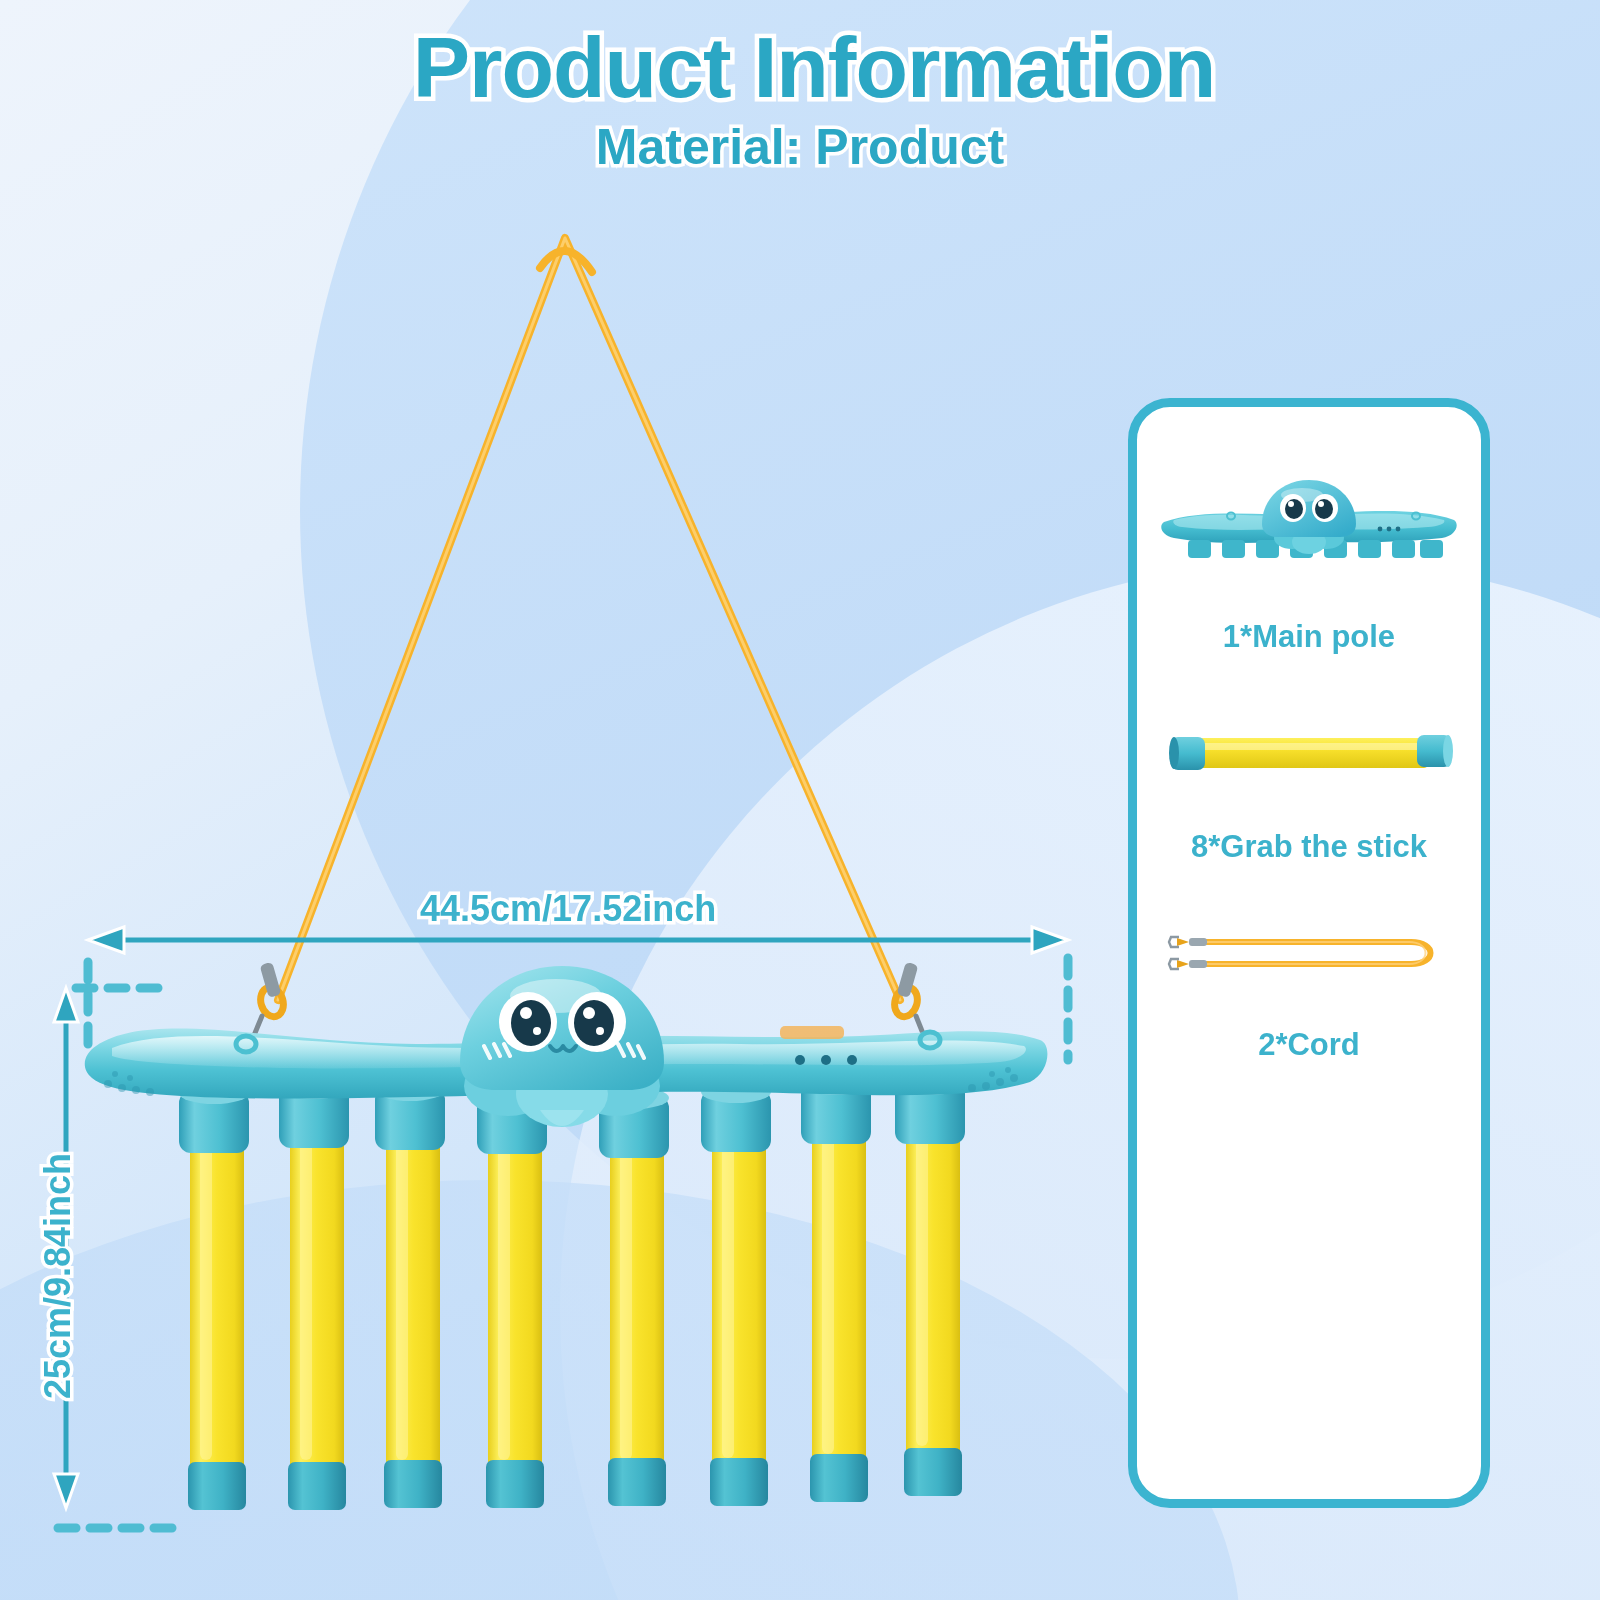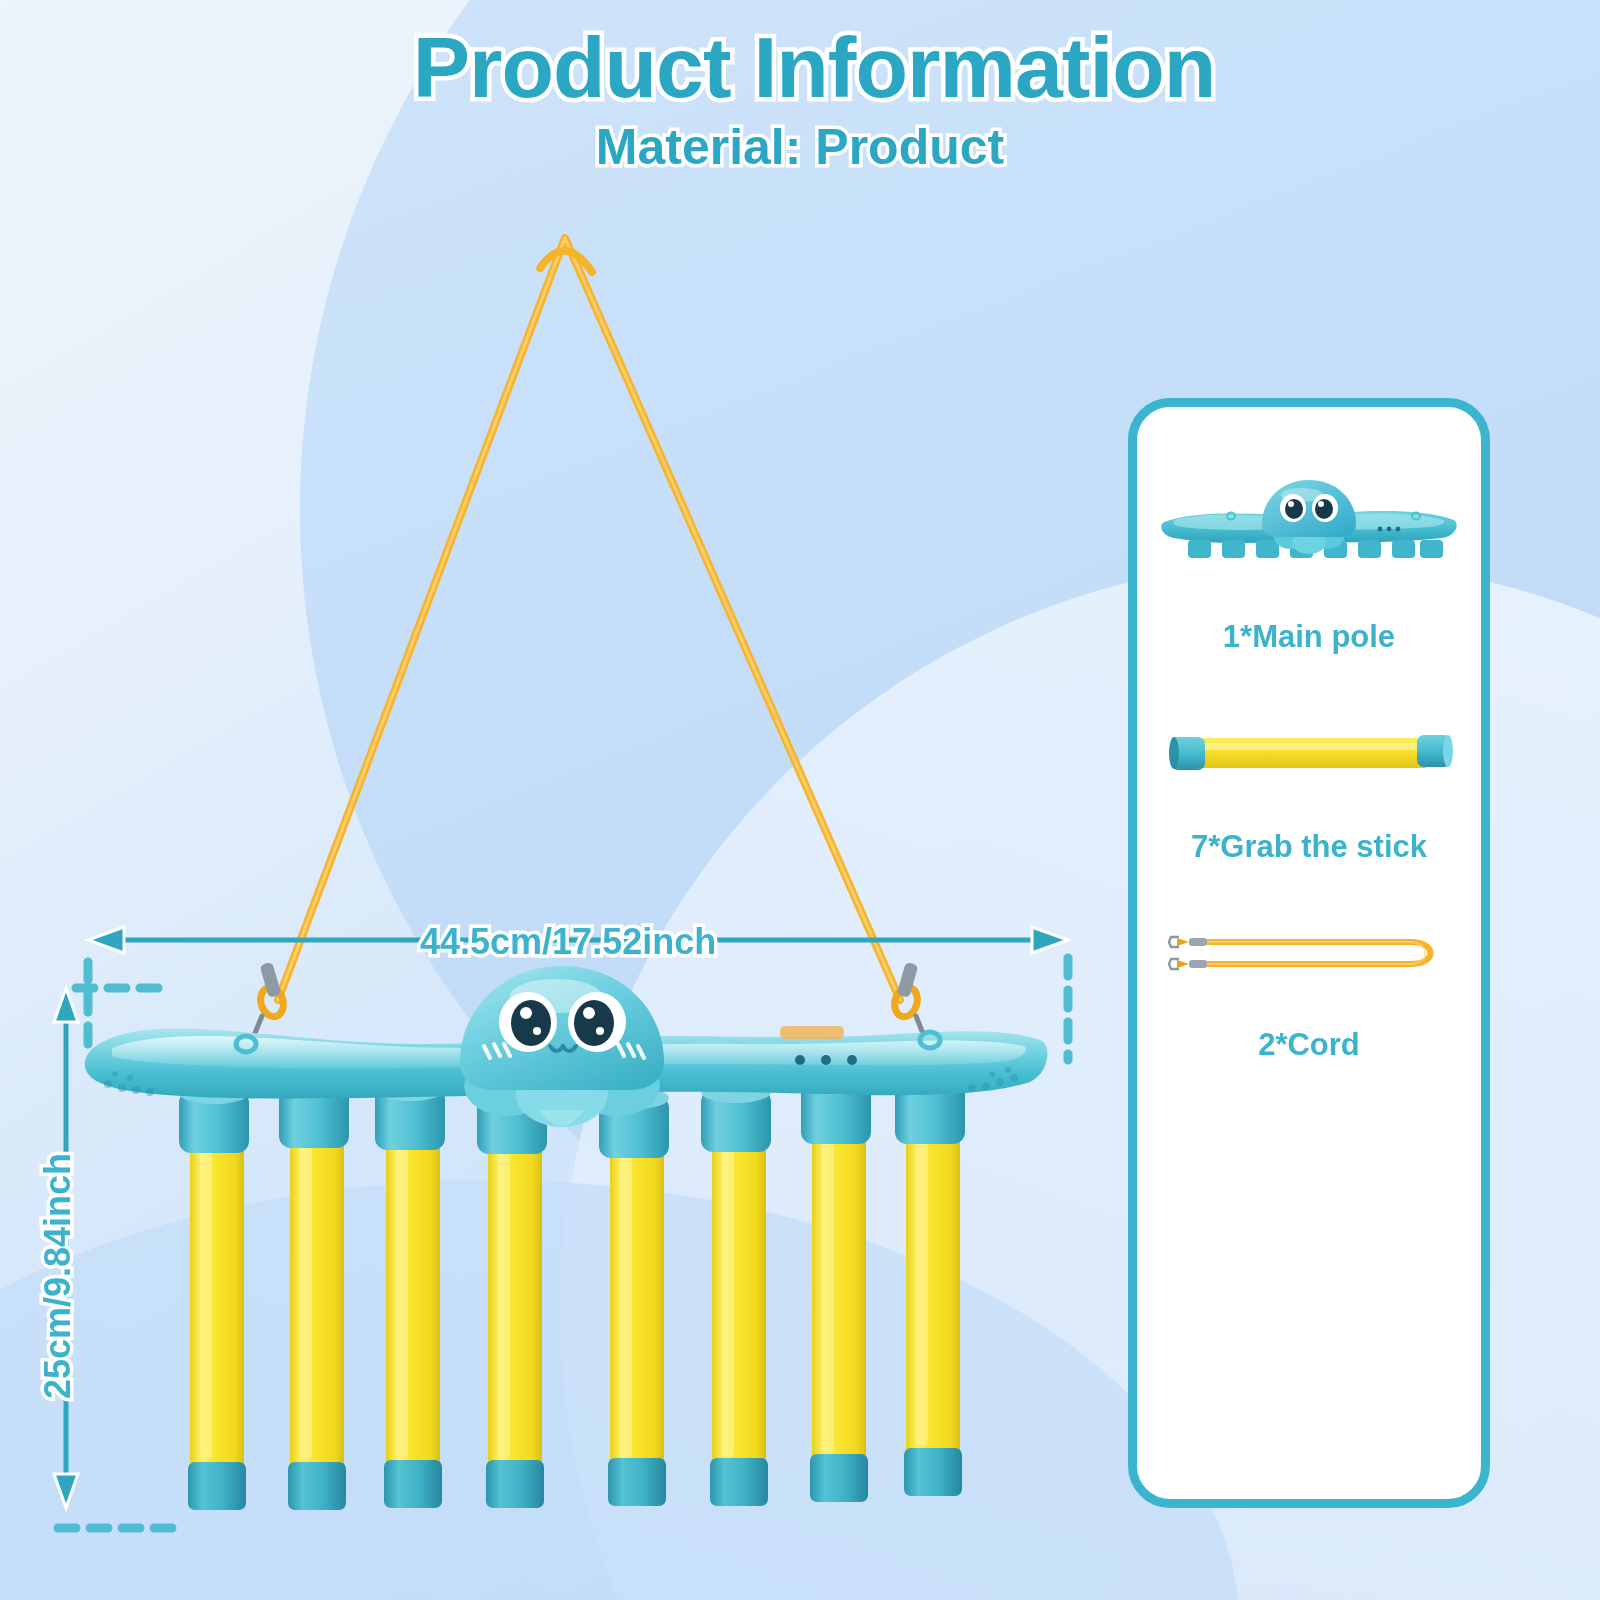--- a/index.html
+++ b/index.html
@@ -100,21 +100,20 @@
     position: absolute;
     left: 420px;
     top: 888px;
     font-size: 36px;
     font-weight: bold;
     color: #3cb2cc;
     -webkit-text-stroke: 7px #ffffff;
     paint-order: stroke fill;
     white-space: nowrap;
     z-index: 30;
-    margin-top: 33px;
   }
   #height-label {
     position: absolute;
     left: -92px;
     top: 1255px;
     width: 300px;
     text-align: center;
     transform: rotate(-90deg);
     font-size: 36px;
     font-weight: bold;
@@ -497,21 +496,21 @@
             </linearGradient>
           </defs>
           <rect x="32" y="14" width="238" height="30" rx="5" fill="url(#sYel)"></rect>
           <rect x="40" y="19" width="222" height="7" rx="3.5" fill="#fff8b5" opacity="0.6"></rect>
           <rect x="12" y="13" width="34" height="33" rx="7" fill="url(#sCap)"></rect>
           <rect x="258" y="11" width="34" height="32" rx="7" fill="url(#sCap)"></rect>
           <ellipse cx="15" cy="29" rx="5" ry="16" fill="#2a92ab"></ellipse>
           <ellipse cx="289" cy="27" rx="5" ry="16" fill="#7ad6e4"></ellipse>
         </svg>
       </div>
-      <div class="part-label">7*Grab the stick</div>
+      <div class="part-label">8*Grab the stick</div>
     </div>
 
     <div class="part-row" id="part-cord">
       <div class="part-art">
         <svg width="300" height="58" viewBox="0 0 300 58">
           <path d="M40 18 L252 18 C 278 18, 278 40, 252 40 L40 40" fill="none" stroke="#f7b32b" stroke-width="6" stroke-linecap="round"></path>
           <path d="M46 18 L250 18 C 272 18, 272 40, 250 40 L46 40" fill="none" stroke="#ffd27d" stroke-width="2" stroke-linecap="round" opacity="0.75"></path>
           <rect x="30" y="14" width="18" height="8" rx="3" fill="#9aa7b0"></rect>
           <rect x="30" y="36" width="18" height="8" rx="3" fill="#9aa7b0"></rect>
           <path d="M30 18 L18 14 L18 22 Z" fill="#e8a31a"></path>

